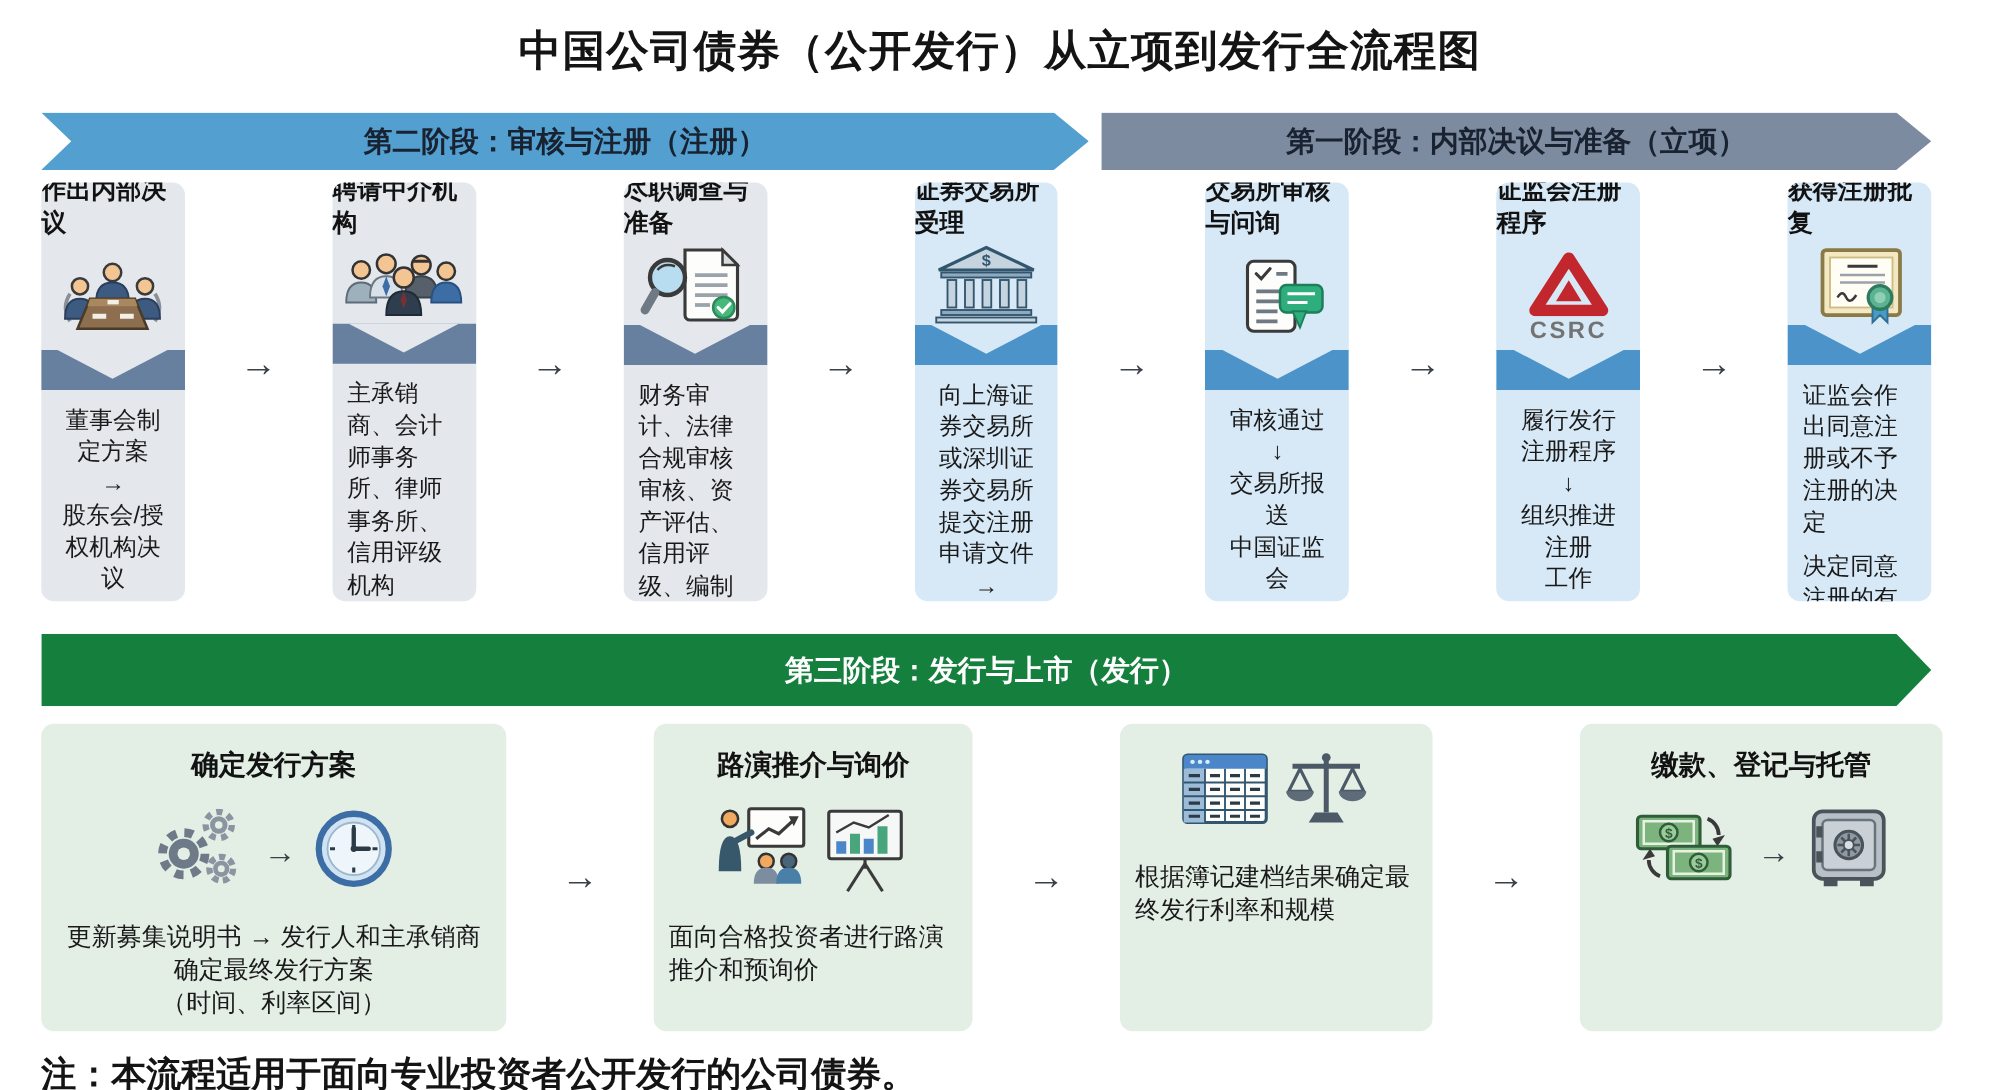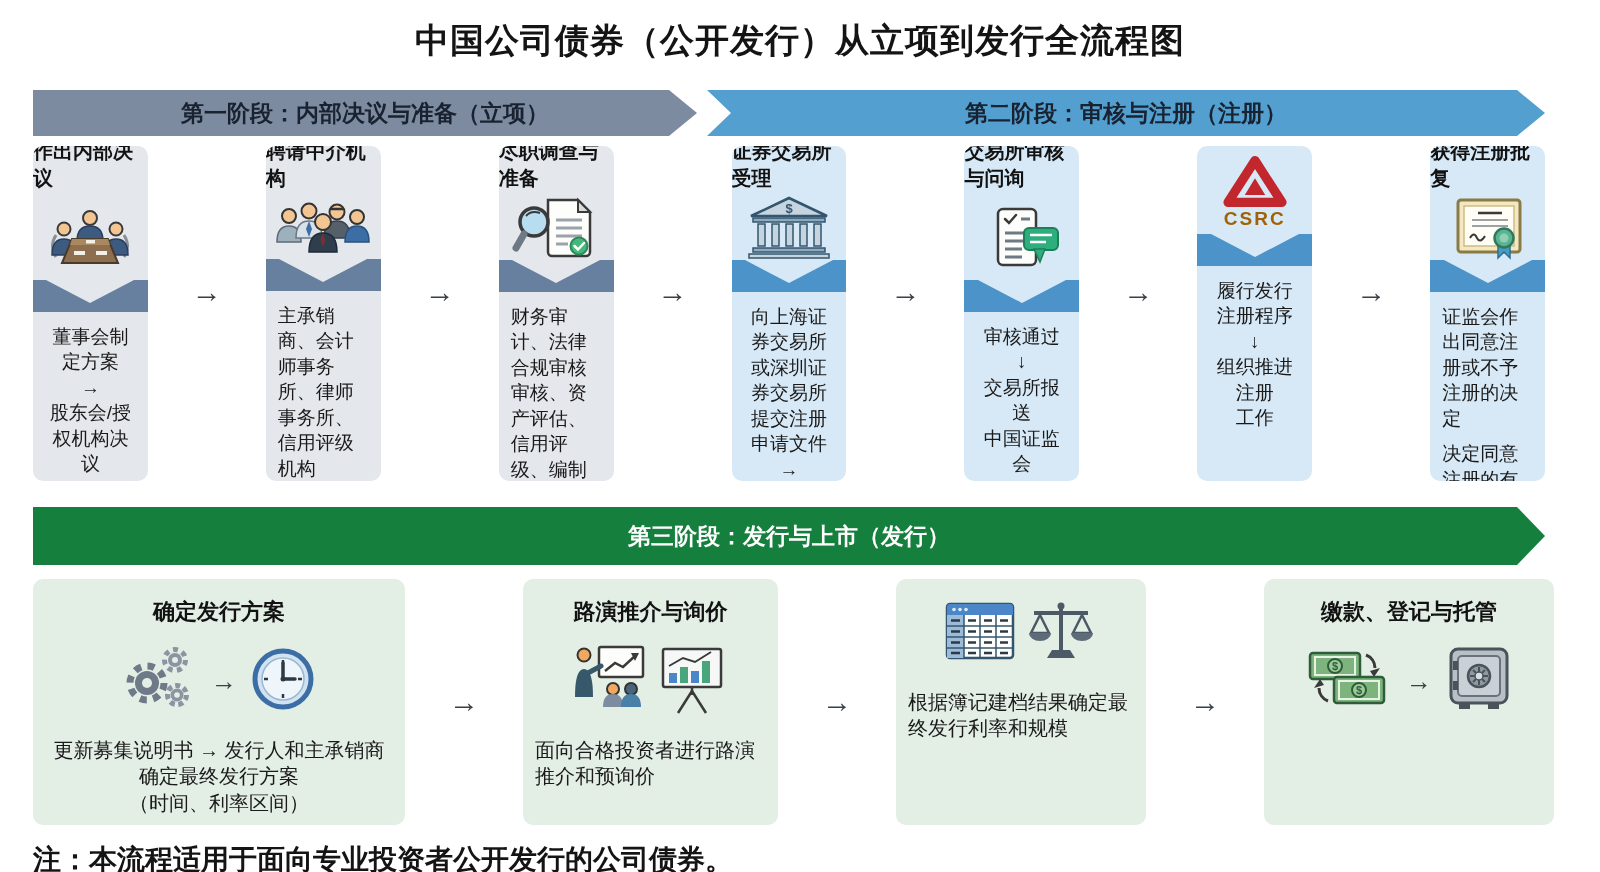--- a/index.html
+++ b/index.html
@@ -42,33 +42,33 @@
   .ta-l{text-align:left;}
   
   .h-arrow{flex:0 0 26px;text-align:center;font-size:30px;font-weight:bold;color:#3a4047;}
   .h-arrow.topline{align-self:flex-start;margin-top:128px;line-height:36px;}
   .h-arrow.midline{align-self:center;line-height:30px;}
   
   .bt{height:48px;display:flex;align-items:flex-end;justify-content:center;font-size:22px;font-weight:bold;color:#121212;}
   .bi{height:96px;display:flex;align-items:center;justify-content:center;gap:10px;padding-top:6px;}
   .bb{padding:8px 12px 0 12px;font-size:20px;line-height:1.32;white-space:pre-line;color:#1a1a1a;}
   .mini-arrow{font-size:26px;font-weight:bold;color:#3a4047;margin:0 4px;}
-  .csrc-label{font-size:19px;font-weight:bold;letter-spacing:2px;color:#a16207;margin-top:1px;}
+  .csrc-label{font-size:19px;font-weight:bold;letter-spacing:2px;color:#737373;margin-top:1px;}
   .ci-stack{display:flex;flex-direction:column;align-items:center;justify-content:center;}
   
   .note{margin:16px 55px 0 33px;font-size:28px;font-weight:600;color:#141414;}
 </style>
 </head>
 <body>
 
 <div class="page-title">中国公司债券（公开发行）从立项到发行全流程图</div>
 
 <div class="wrap banner-row">
+  <div class="banner p2">第二阶段：审核与注册（注册）</div>
   <div class="banner p1">第一阶段：内部决议与准备（立项）</div>
-  <div class="banner p2">第二阶段：审核与注册（注册）</div>
 </div>
 
 <div class="wrap cards-row">
 
   <div class="card top-card grp-gray">
     <div class="ct">作出内部决议</div>
     <div class="ci">
       <svg width="88" height="62" viewBox="0 0 88 62">
         <path d="M10 28 q-7 11 0 22" fill="none" stroke="#8a8f98" stroke-width="3"></path>
         <path d="M78 28 q7 11 0 22" fill="none" stroke="#8a8f98" stroke-width="3"></path>
@@ -186,20 +186,21 @@
     <div class="band"></div>
     <div class="cb ta-c">审核通过
 ↓
 交易所报送
 中国证监会</div>
   </div>
 
   <div class="h-arrow topline">→</div>
 
   <div class="card top-card grp-blue">
+    <div class="ct">证监会注册程序</div>
     <div class="ci ci-stack">
       <svg width="66" height="52" viewBox="0 0 70 56">
         <path d="M35 6 L64 51 L6 51 Z" fill="none" stroke="#c1272d" stroke-width="10" stroke-linejoin="round"></path>
         <path d="M35 25 L46 43 L24 43 Z" fill="#c1272d"></path>
       </svg>
       <div class="csrc-label">CSRC</div>
     </div>
     <div class="band"></div>
     <div class="cb ta-c">履行发行注册程序
 ↓

